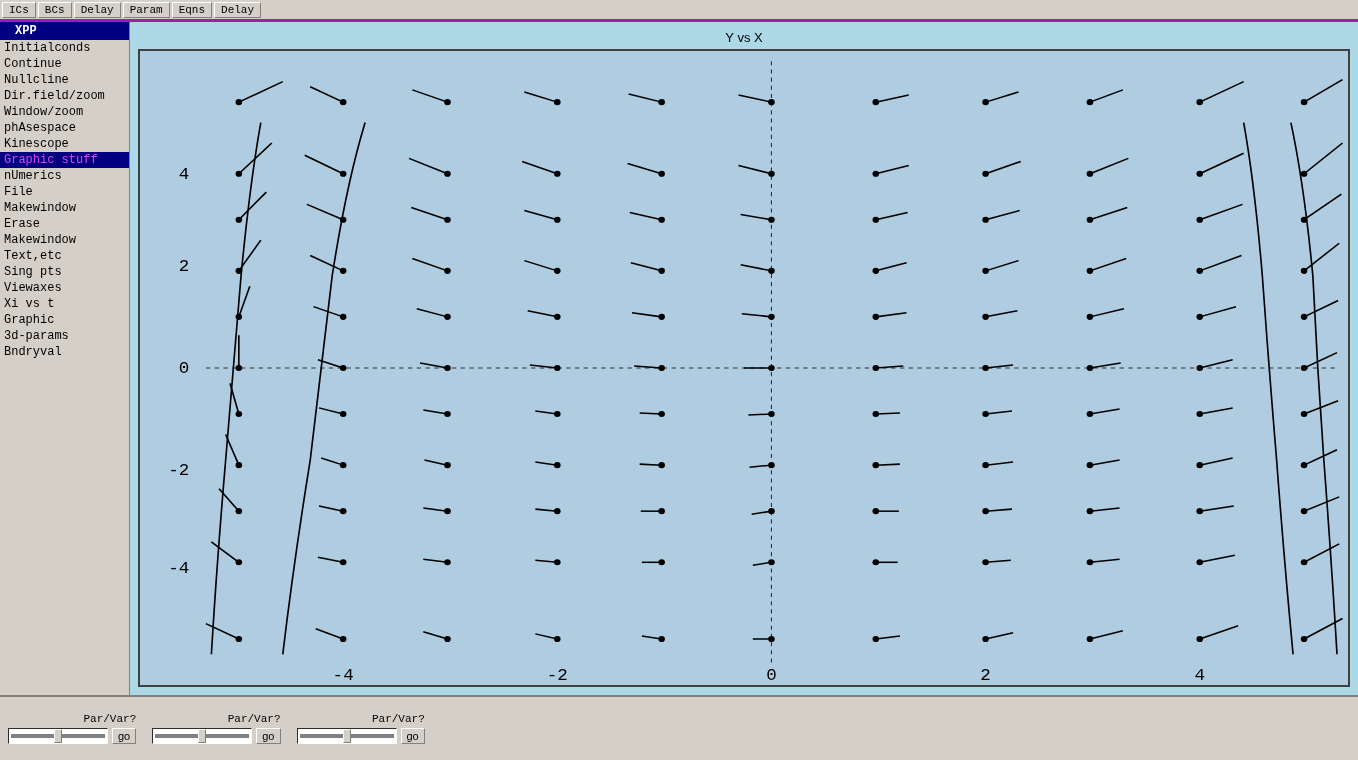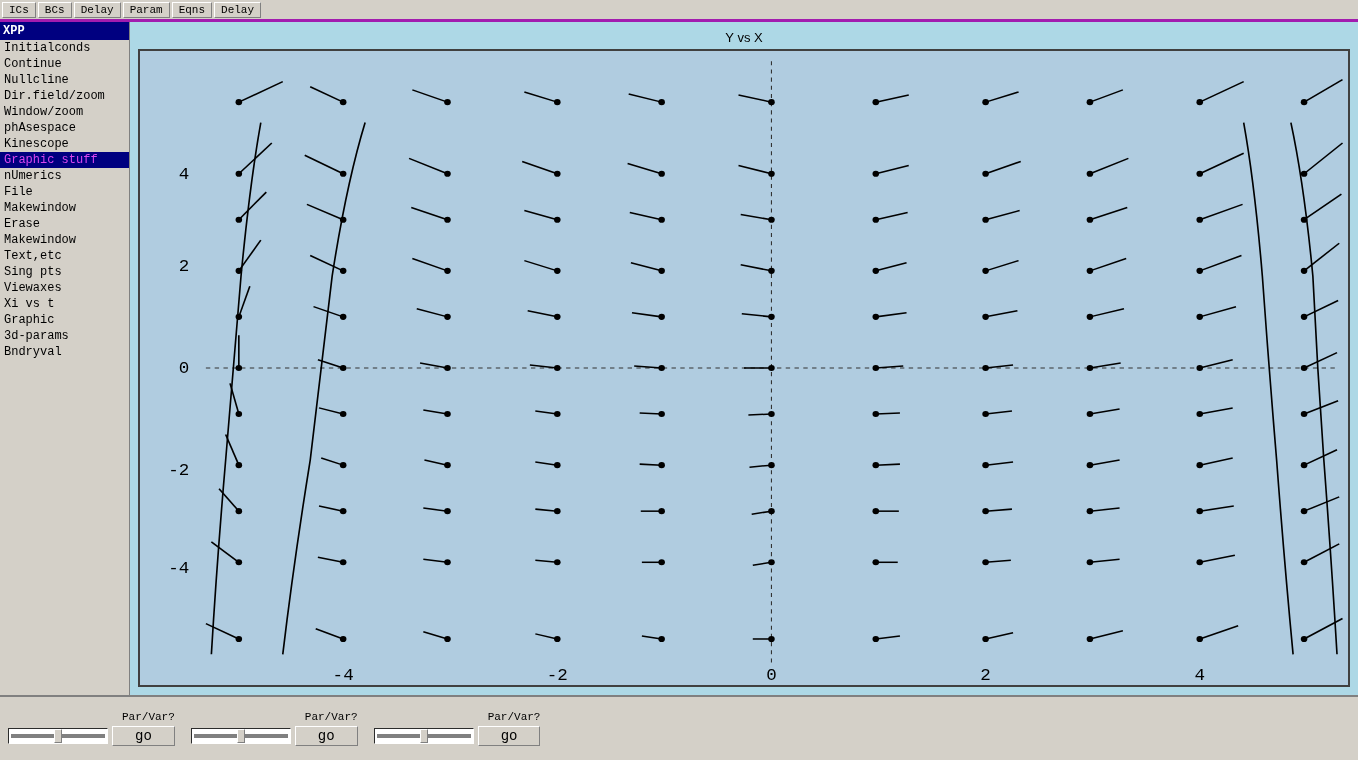--- a/index.html
+++ b/index.html
@@ -44,21 +44,21 @@
     
     #sidebar {
       width: 130px;
       background: #d4d0c8;
       border-right: 1px solid #808080;
       flex-shrink: 0;
     }
     .sidebar-title {
       background: #000080;
       color: white;
-      padding: 2px 3px;
+      padding: 2px 15px;
       font-size: 12px;
       font-weight: bold;
     }
     .sidebar-item {
       padding: 1px 4px;
       font-size: 12px;
       color: #000000;
       cursor: pointer;
       display: block;
     }
@@ -143,24 +143,24 @@
       height: 14px;
       background: #d4d0c8;
       border: 1px solid;
       border-color: #fff #808080 #808080 #fff;
       cursor: pointer;
     }
     .go-btn {
       background: #d4d0c8;
       border: 1px solid;
       border-color: #ffffff #808080 #808080 #ffffff;
-      padding: 1px 22px;
-      font-size: 14px;
+      padding: 1px 5px;
+      font-size: 11px;
       cursor: pointer;
-      font-family: Liberation Mono, monospace;
+      font-family: Liberation Sans, sans-serif;
     }
   </style>
 </head>
 <body>
 
 <div id="toolbar">
   <button class="toolbar-btn">ICs</button>
   <button class="toolbar-btn">BCs</button>
   <button class="toolbar-btn">Delay</button>
   <button class="toolbar-btn">Param</button>

